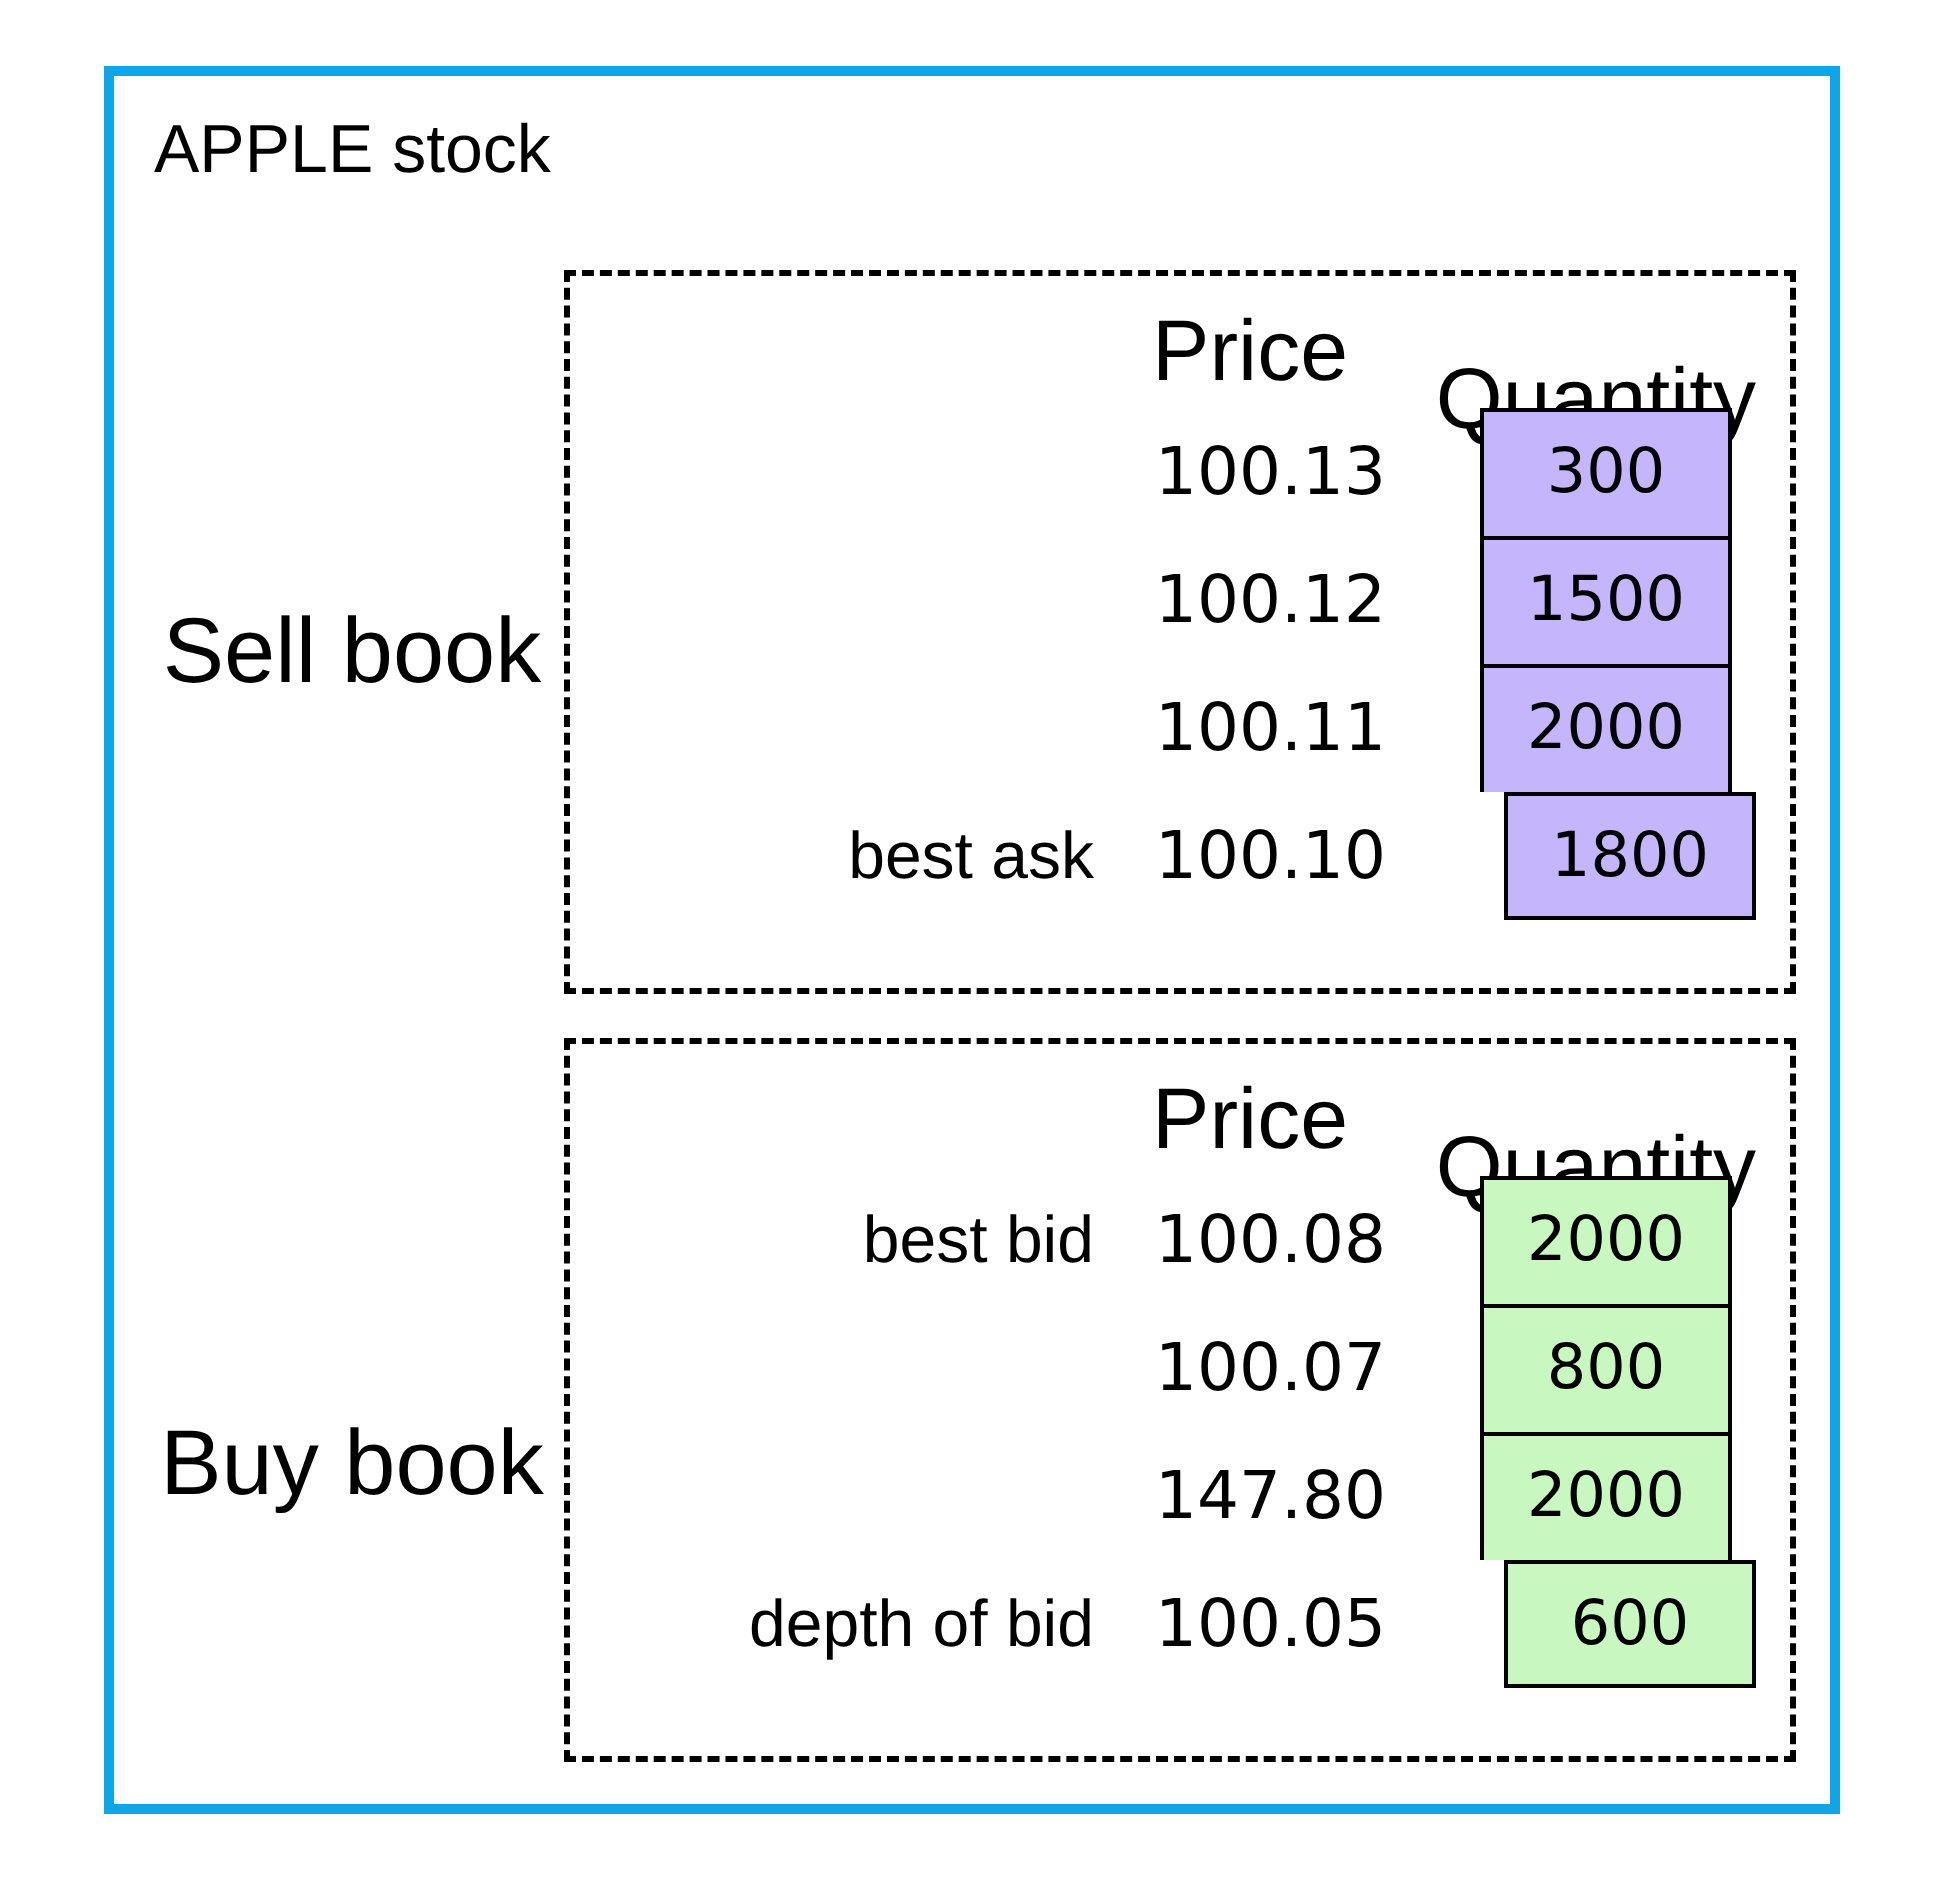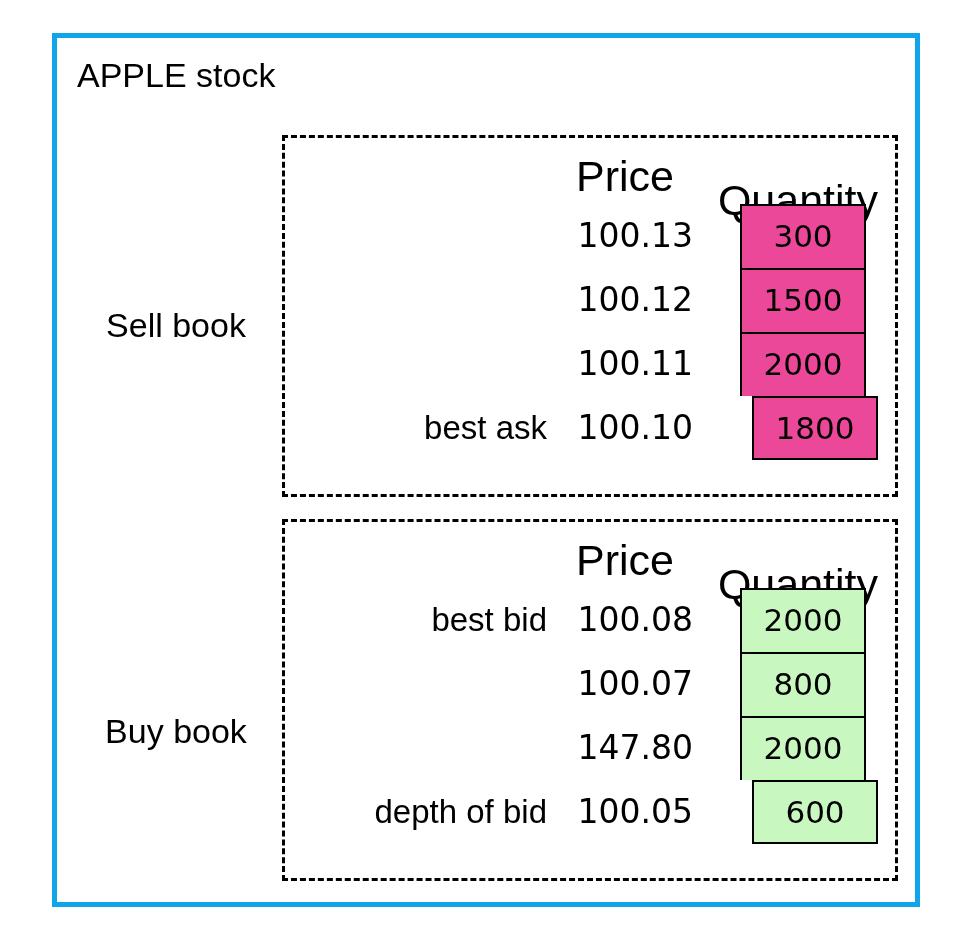--- a/index.html
+++ b/index.html
@@ -36,21 +36,21 @@
     white-space: nowrap;
     font-family: "Liberation Sans", sans-serif;
   }
 
   
   .book-side-label {
     position: absolute;
     left: 14px;
     width: 210px;
     text-align: center;
-    font-size: 34px;
+    font-size: 46px;
     line-height: 40px;
     white-space: nowrap;
     font-family: "Liberation Sans", sans-serif;
   }
   #sell-book-label { top: 267px; }
   #buy-book-label  { top: 673px; }
 
   
   .book-box {
     position: absolute;
@@ -132,21 +132,21 @@
     border: 2px solid #000000;
     border-bottom-width: 0;
     white-space: nowrap;
     font-family: "DejaVu Sans", sans-serif;
   }
   .book-row:last-child .row-qty {
     border-bottom-width: 2px;
     margin-left: 12px;
   }
 
-  .qty-plain { background: #ec4899; }
+  .qty-plain { background: #c4b5fd; }
   .qty-green { background: #c8f7c0; }
 </style>
 </head>
 <body>
 
 <div id="orderbook-panel">
 
   <div id="panel-title">APPLE stock</div>
 
   <div id="sell-book-label" class="book-side-label">Sell book</div>

